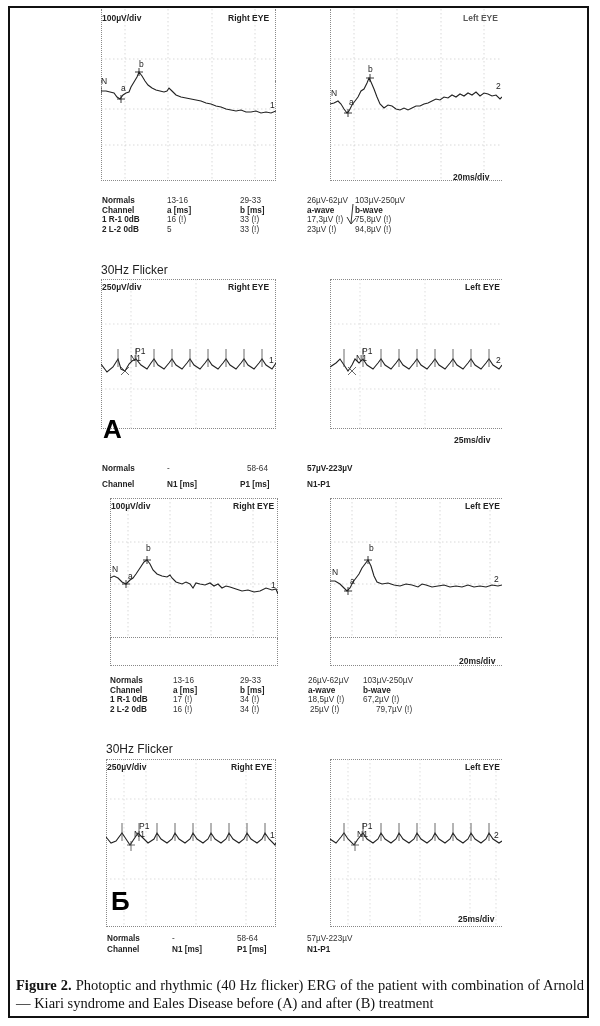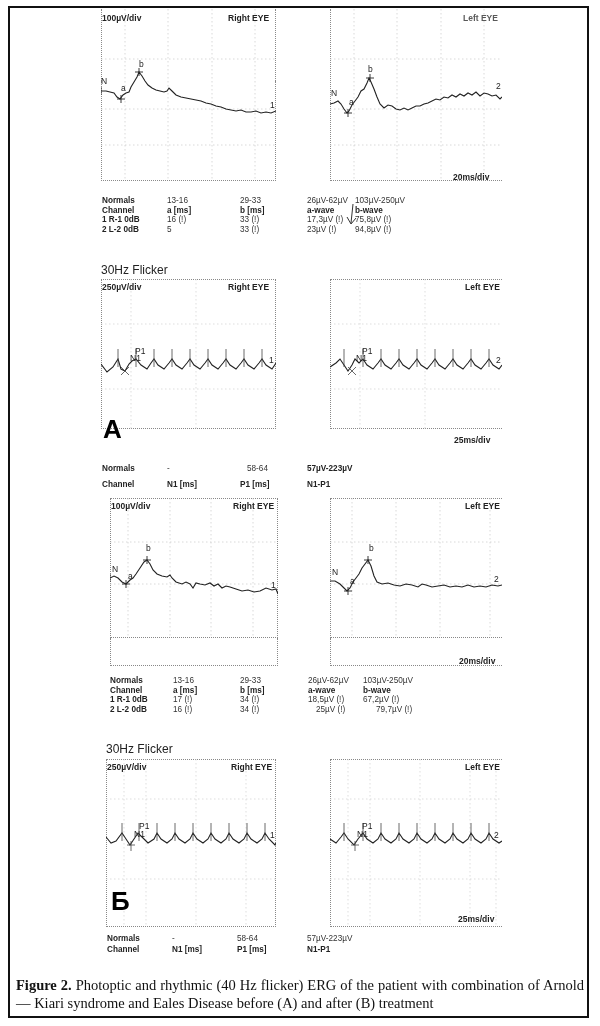--- a/index.html
+++ b/index.html
@@ -259,21 +259,21 @@
     <span class="c bold" style="left:0">1 R-1 0dB</span>
     <span class="c" style="left:63px">17 (!)</span>
     <span class="c" style="left:130px">34 (!)</span>
     <span class="c" style="left:198px">18,5µV (!)</span>
     <span class="c" style="left:253px">67,2µV (!)</span>
   </div>
   <div class="row">
     <span class="c bold" style="left:0">2 L-2 0dB</span>
     <span class="c" style="left:63px">16 (!)</span>
     <span class="c" style="left:130px">34 (!)</span>
-    <span class="c" style="left:206px">25µV (!)</span>
+    <span class="c" style="left:200px">25µV (!)</span>
     <span class="c" style="left:266px">79,7µV (!)</span>
   </div>
 </div>
 
 <div class="hdr" style="left:106px;top:742px;">30Hz Flicker</div>
 <div class="panel" style="left:106px;top:759px;width:170px;height:168px;border-color:#888;"></div>
 <svg class="abs" style="left:106px;top:759px" width="170" height="168">
   <g stroke="#d0d0d0" stroke-width="0.7" stroke-dasharray="1.5,2.5">
     <line x1="18" y1="0" x2="18" y2="168"></line>
       <line x1="40" y1="0" x2="40" y2="168"></line>

